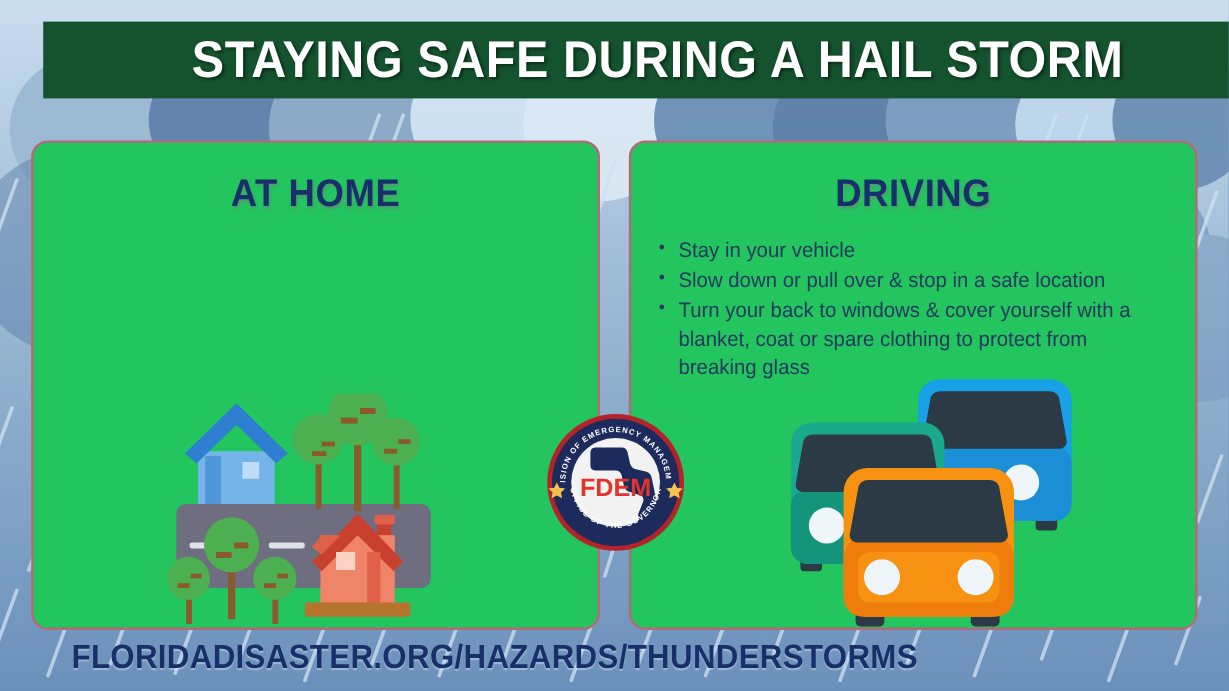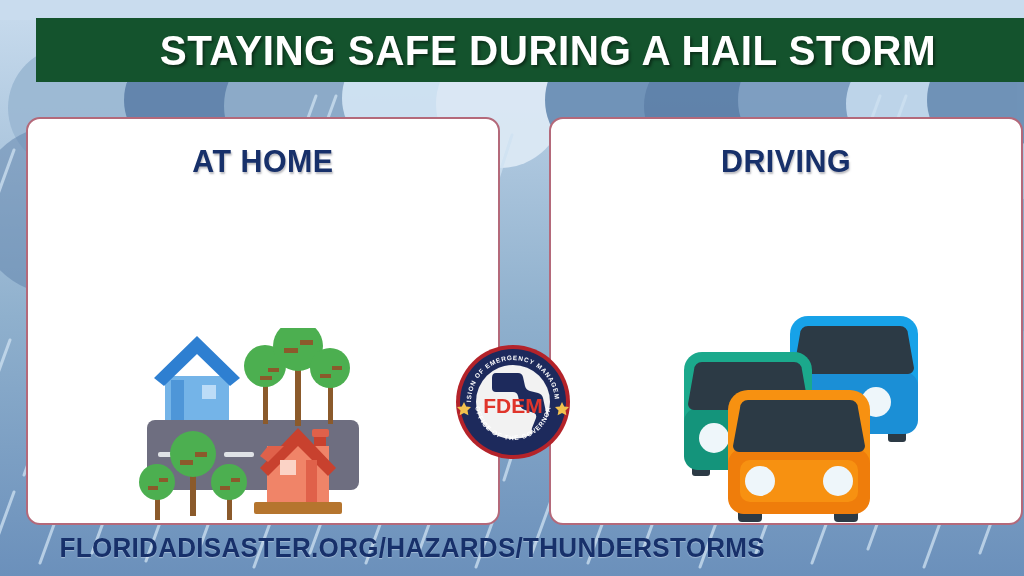--- a/index.html
+++ b/index.html
@@ -26,28 +26,28 @@
     font-weight:bold;
     letter-spacing:0.5px;
     transform:scaleX(0.94);
     white-space:nowrap;
     text-shadow:2px 2px 3px rgba(0,0,0,.45);
   }
 
   
   .panel{
     position:absolute; top:117px; height:408px;
-    background:#ffffff;
+    background:#22c55e;
     border:2px solid #b4697a;
     border-radius:14px;
     z-index:2;
     overflow:hidden;
   }
   #panel-home   { left:26px;  width:474px; }
-  #panel-drive  { left:549px; width:474px; }
+  #panel-drive  { left:524px; width:474px; }
 
   .panel h2{
     text-align:center;
     color:#17306a;
     font-size:32px;
     font-weight:bold;
     letter-spacing:0.5px;
     margin-top:24px;
     transform:scaleX(0.95);
     text-shadow:1px 2px 2px rgba(120,120,130,.5);
@@ -242,20 +242,25 @@
         <circle cx="97" cy="154" r="18" fill="#4caf50"></circle>
         <rect x="88" y="158" width="10" height="4" fill="#8b5a2b"></rect>
         <rect x="99" y="150" width="9" height="4" fill="#8b5a2b"></rect>
       </g>
     </svg>
   </div>
 </section>
 
 <section class="panel" id="panel-drive">
   <h2>DRIVING</h2>
+  <ul class="tips">
+    <li>Stay in your vehicle</li>
+    <li>Slow down or pull over &amp; stop in a safe location</li>
+    <li>Turn your back to windows &amp; cover yourself with a blanket, coat or spare clothing to protect from breaking glass</li>
+  </ul>
 
   <div class="art" id="art-cars" style="left:131px; top:195px;">
     <svg viewBox="0 0 260 215">
 
       <g>
         <rect x="120" y="108" width="18" height="20" rx="3" fill="#2c3a45"></rect>
         <rect x="206" y="108" width="18" height="20" rx="3" fill="#2c3a45"></rect>
         <rect x="108" y="2" width="128" height="118" rx="18" fill="#17a2e8"></rect>
         <rect x="108" y="58" width="128" height="62" rx="14" fill="#1b8fd6"></rect>
         <path d="M126 12 h92 a8 8 0 0 1 8 8 l6 34 a6 6 0 0 1 -6 6 h-108 a6 6 0 0 1 -6 -6 l6 -34 a8 8 0 0 1 8 -8 z" fill="#2c3a45"></path>

